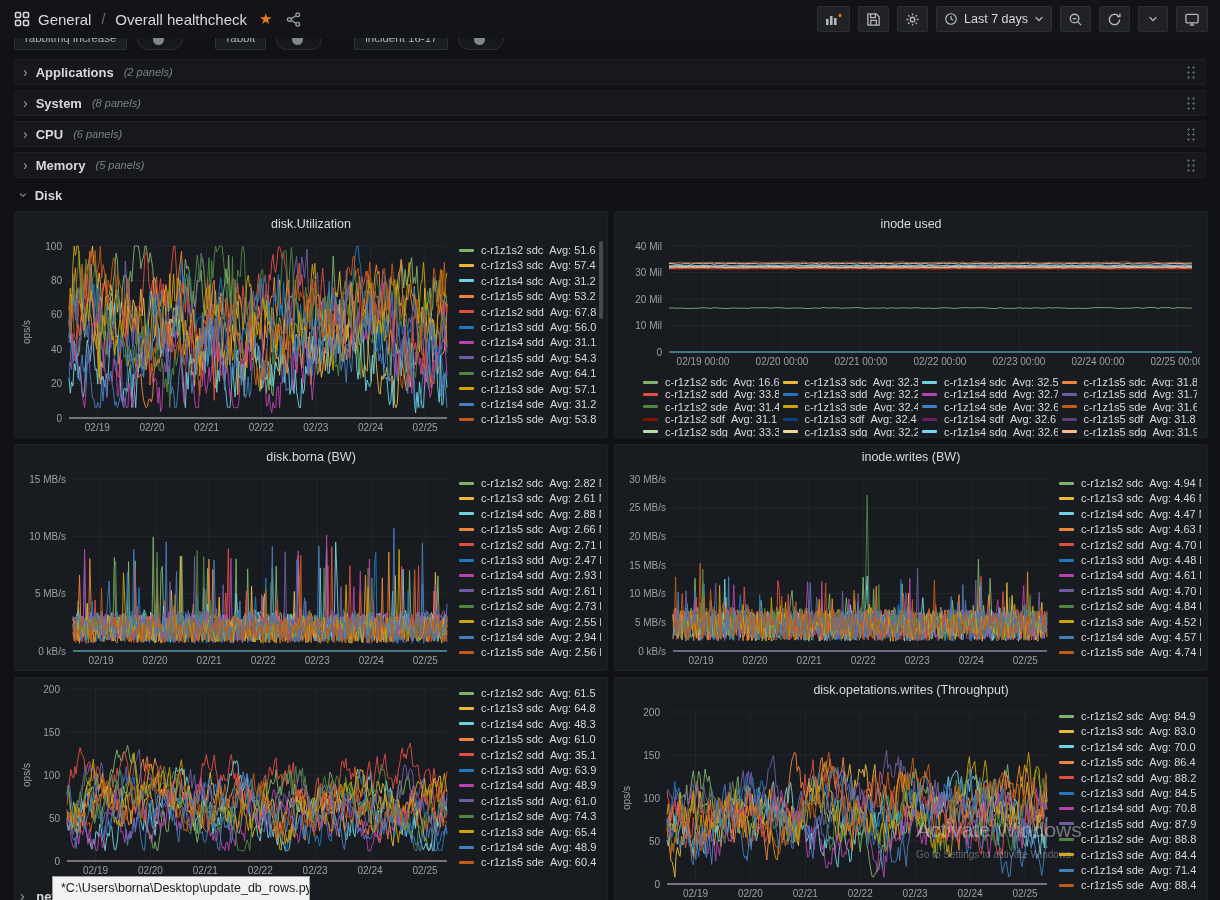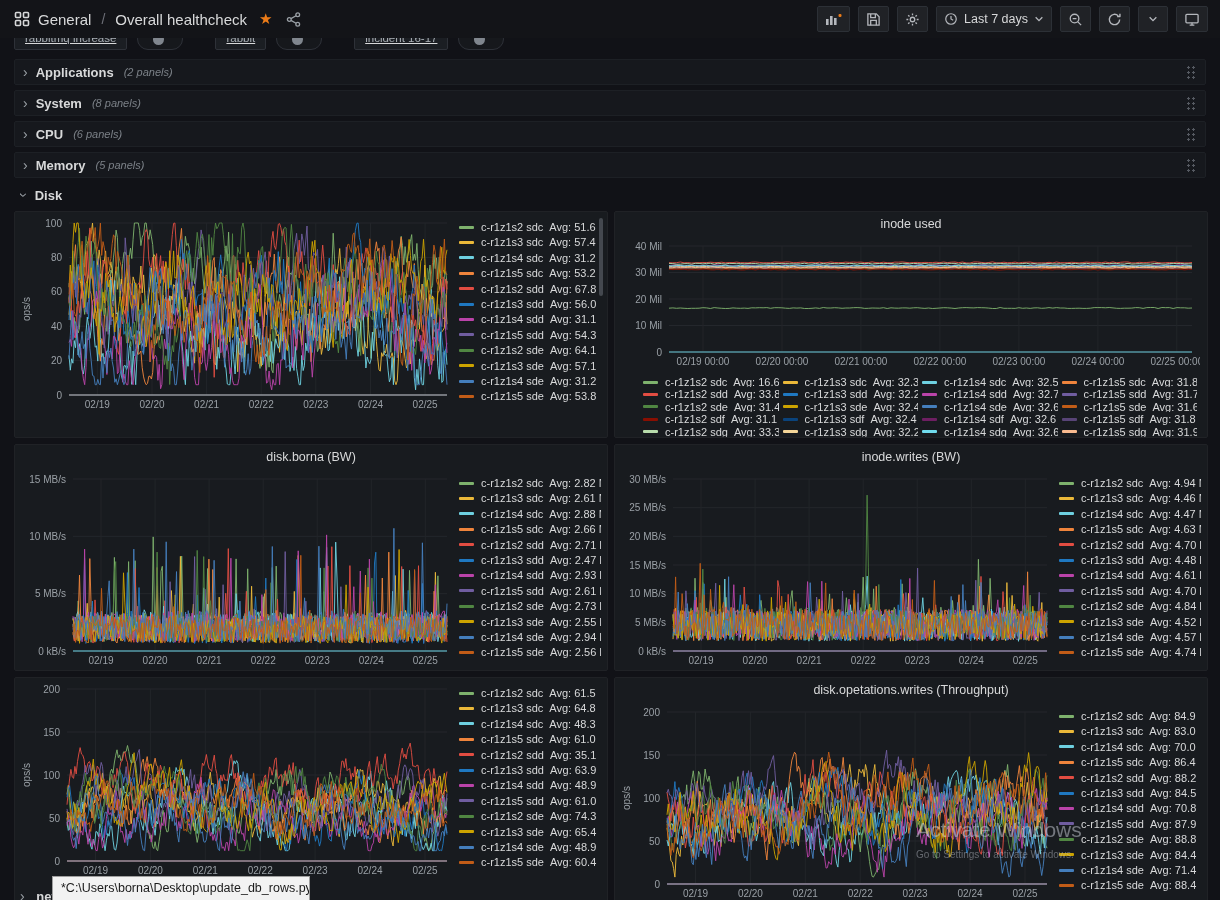--- a/index.html
+++ b/index.html
@@ -16,21 +16,21 @@
   .star { color:#eb7b18; font-size:15px; margin-left:4px; cursor:pointer; }
   .nav-right { display:flex; align-items:center; gap:8px; }
   .tbtn { height:26px; min-width:30px; display:flex; align-items:center; justify-content:center;
     gap:6px; background:#202226; border:1px solid #2c3036; border-radius:2px; padding:0 7px;
     color:#b4b7bc; cursor:pointer; font-size:12.5px; }
   .tbtn svg { display:block; }
   .time-label { color:#d8d9da; }
 
   
   .annot-strip { height:15px; margin-left:14px; overflow:hidden; position:relative; }
-  .annot-inner { display:flex; align-items:flex-start; gap:10px; transform:translateY(-10px);text-decoration:underline; }
+  .annot-inner { display:flex; align-items:flex-start; gap:10px; transform:translateY(-10px); }
   .annot-group { display:flex; gap:10px; margin-right:22px; }
   .annot-pill { height:22px; padding:3px 10px; background:#1b1e23; border:1px solid #2e3138;
     border-radius:2px; font-size:11.5px; color:#aab0b6; white-space:nowrap; }
   .annot-toggle { width:46px; height:22px; background:#16181c; border:1px solid #2e3138;
     border-radius:12px; position:relative; cursor:pointer; }
   .annot-toggle::after { content:""; position:absolute; left:15px; top:5px; width:11px; height:11px;
     border-radius:50%; background:#80868e; }
 
   
   .dash { padding-top:6px; }
@@ -201,20 +201,21 @@
       <span class="drow-count">(5 panels)</span>
       <span class="drag-dots"></span>
     </div>
     <div class="drow disk-head">
       <span class="chev open">›</span>
       <span class="drow-label">Disk</span>
     </div>
 
     <div class="grid" id="panels">
         <section class="panel">
+          <div class="p-title">disk.Utilization</div>
           <div class="p-body row">
             <div style="flex:1;padding-top:4px;"><svg class="chart" width="436" height="196" viewBox="0 0 436 196" font-family="Liberation Sans, sans-serif">
                 <line x1="50" y1="179.0" x2="428" y2="179.0" stroke="#24272c" stroke-width="1"></line>
                 <text x="43" y="182.5" text-anchor="end" font-size="10" fill="#9aa0a6">0</text>
                 <line x1="50" y1="144.6" x2="428" y2="144.6" stroke="#24272c" stroke-width="1"></line>
                 <text x="43" y="148.1" text-anchor="end" font-size="10" fill="#9aa0a6">20</text>
                 <line x1="50" y1="110.2" x2="428" y2="110.2" stroke="#24272c" stroke-width="1"></line>
                 <text x="43" y="113.7" text-anchor="end" font-size="10" fill="#9aa0a6">40</text>
                 <line x1="50" y1="75.8" x2="428" y2="75.8" stroke="#24272c" stroke-width="1"></line>
                 <text x="43" y="79.3" text-anchor="end" font-size="10" fill="#9aa0a6">60</text>

